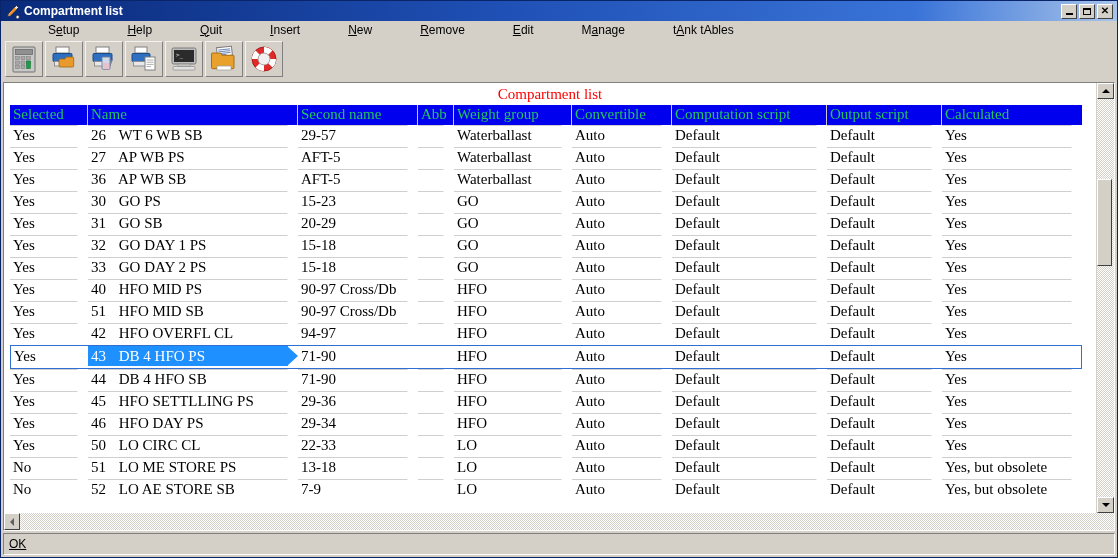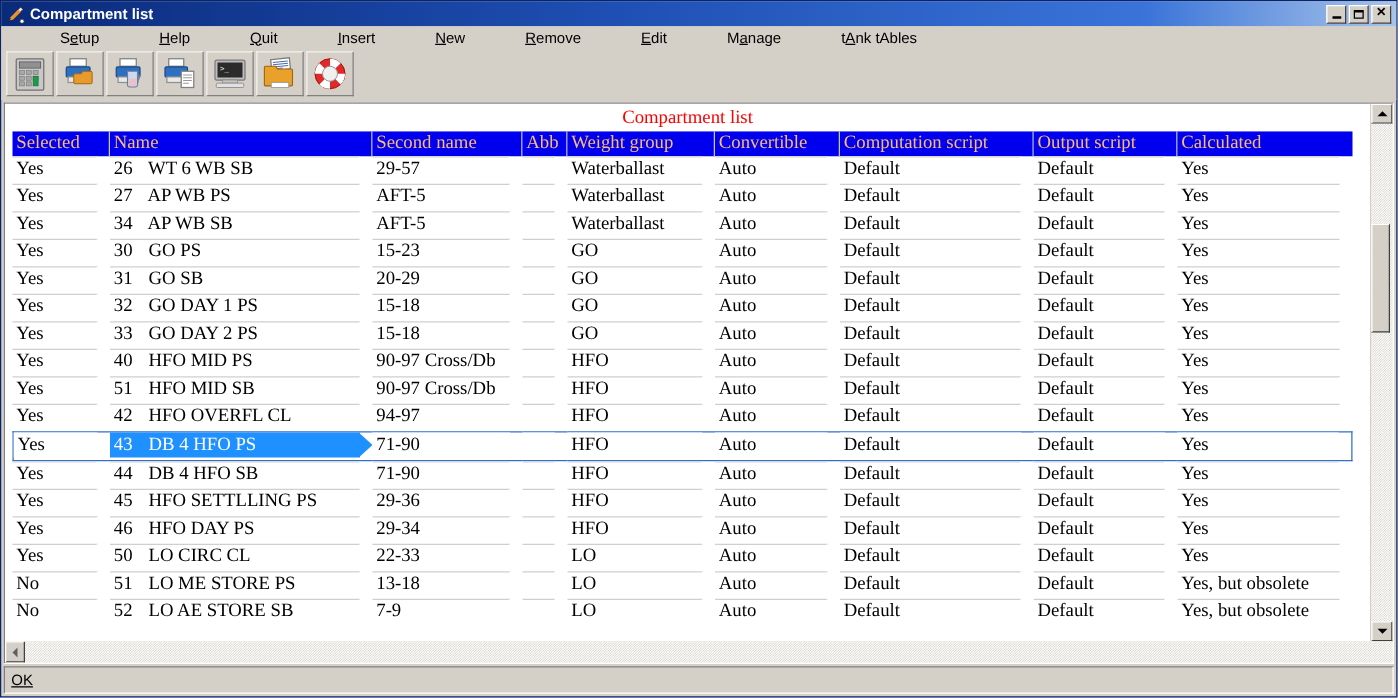--- a/index.html
+++ b/index.html
@@ -113,21 +113,21 @@
     box-sizing:border-box;
   }
   table.grid{
     border-collapse:separate;border-spacing:0;
     table-layout:fixed;width:1072px;
     font-family:"Liberation Serif", serif;
     font-size:15px;
   }
   table.grid th{
     background:#0000ee;
-    color:#fdba74;
+    color:#22c55e;
     font-weight:normal;
     text-align:left;
     padding:1px 3px 2px 3px;
     height:19px;
     font-size:15px;
     font-family:"Liberation Serif", serif;
     border-right:1px solid #c8c8c8;
     box-sizing:border-box;
     white-space:nowrap;overflow:hidden;
   }
@@ -555,21 +555,21 @@
                     <div class="cellwrap">
                       <div class="cellbody"></div>
                       <div class="cellnotch"></div>
                       <div class="celltext">Yes</div>
                     </div>
                   </td>
                   <td>
                     <div class="cellwrap">
                       <div class="cellbody"></div>
                       <div class="cellnotch"></div>
-                      <div class="celltext"><span class="name-id">34</span> AP   WB SB</div>
+                      <div class="celltext"><span class="name-id">36</span> AP   WB SB</div>
                     </div>
                   </td>
                   <td>
                     <div class="cellwrap">
                       <div class="cellbody"></div>
                       <div class="cellnotch"></div>
                       <div class="celltext">AFT-5</div>
                     </div>
                   </td>
                   <td>

